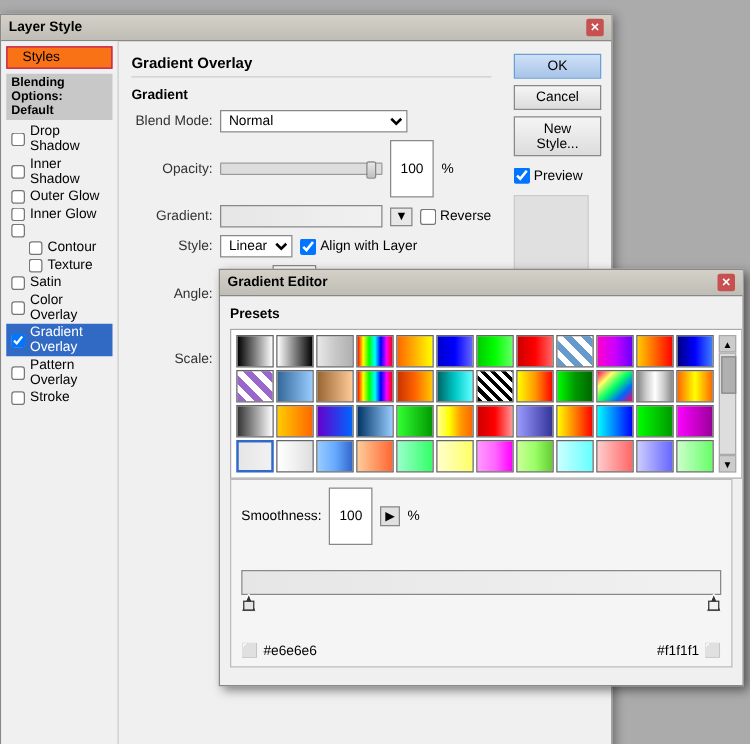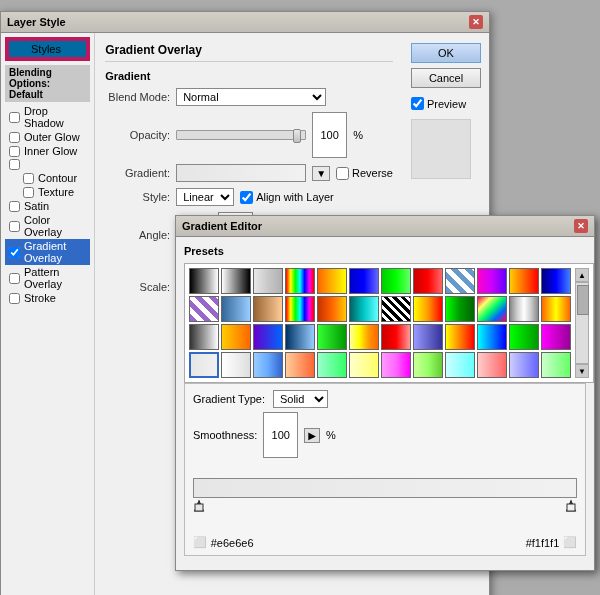--- a/index.html
+++ b/index.html
@@ -45,23 +45,23 @@
 
     
     .sidebar {
       width: 168px;
       background: #f0f0f0;
       border-right: 1px solid #ccc;
       padding: 4px;
     }
 
     .sidebar-title {
-      background: #0369a1;
-      border: 4px solid #be185d;
-      padding: 2px 22px;
+      background: #f97316;
+      border: 1px solid #be185d;
+      padding: 2px 12px;
       font-size: 11px;
       margin-bottom: 4px;
     }
 
     .sidebar-section-label {
       background: #c8c8c8;
       padding: 2px 4px;
       font-size: 10px;
       font-weight: bold;
       margin-bottom: 2px;
@@ -364,20 +364,24 @@
     <div class="sidebar">
       <div class="sidebar-title">Styles</div>
       <div class="sidebar-section-label">Blending Options: Default</div>
 
       <div class="sidebar-item">
         <input type="checkbox" style="">
         <span>Drop Shadow</span>
       </div>
       <div class="sidebar-item">
         <input type="checkbox" style="">
+        <span>Inner Shadow</span>
+      </div>
+      <div class="sidebar-item">
+        <input type="checkbox" style="">
         <span>Outer Glow</span>
       </div>
       <div class="sidebar-item">
         <input type="checkbox" style="">
         <span>Inner Glow</span>
       </div>
       <div class="sidebar-item">
         <input type="checkbox" style="">
       </div>
       <div class="sidebar-item sub">
@@ -470,20 +474,21 @@
           <div class="slider-thumb" style="left: calc(100% - 12px);"></div>
         </div>
         <input class="value-input" type="text" value="100" style="">
         <span>%</span>
       </div>
     </div>
 
     <div class="right-buttons">
       <button class="btn primary">OK</button>
       <button class="btn">Cancel</button>
+      <button class="btn">New Style...</button>
       <label class="checkbox-label" style="margin-top:4px;">
         <input type="checkbox" checked="" style="">
         <span>Preview</span>
       </label>
       <div class="preview-box"></div>
     </div>
   </div>
 </div>
 
 <div class="window gradient-editor">
@@ -567,27 +572,20 @@
             </div>
             <div class="scroll-arrow">▼</div>
           </div>
         </div>
       </div>
 
     </div>
 
 
     <div class="section-box">
-      <div class="type-row">
-        <span>Gradient Type:</span>
-        <select class="form-select">
-          <option>Solid</option>
-          <option>Noise</option>
-        </select>
-      </div>
       <div class="smoothness-row">
         <span>Smoothness:</span>
         <input class="value-input" type="text" value="100" style="">
         <span style="font-size:10px; border:1px solid #888; padding:1px 3px; background:#e0e0e0; cursor:pointer;">▶</span>
         <span>%</span>
       </div>
 
       <div>
 
         <div style="height:12px; position:relative; margin-bottom:0;"></div>

